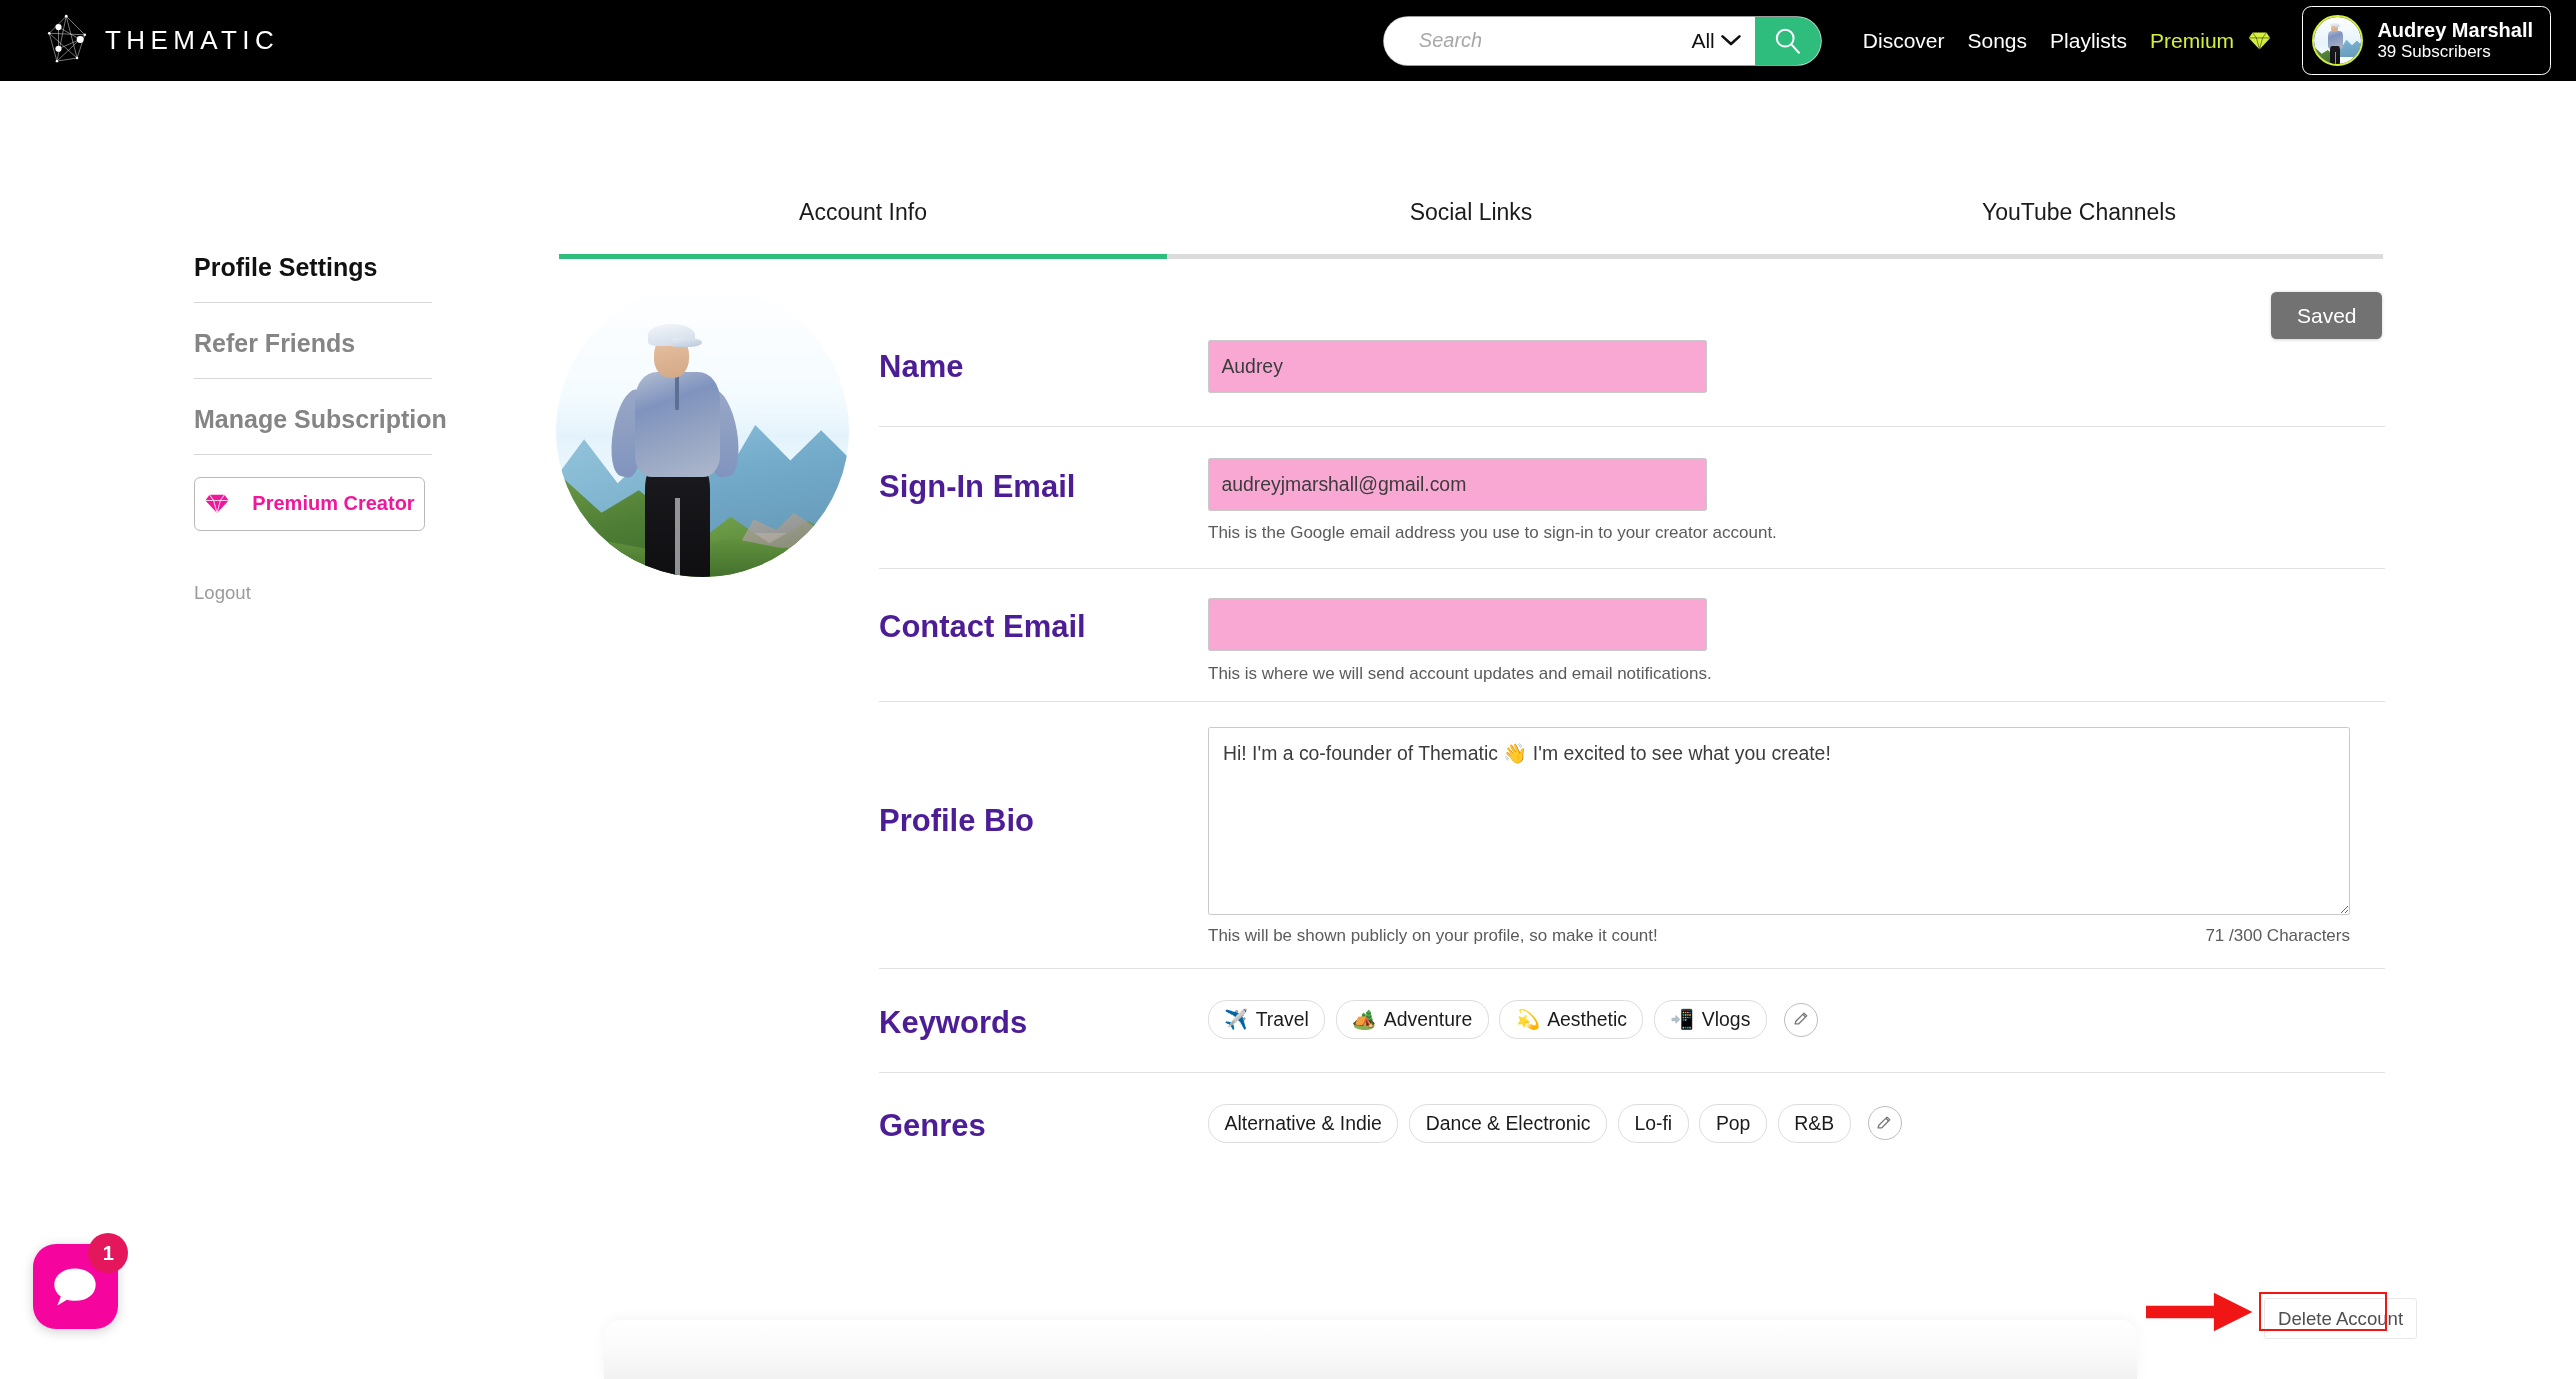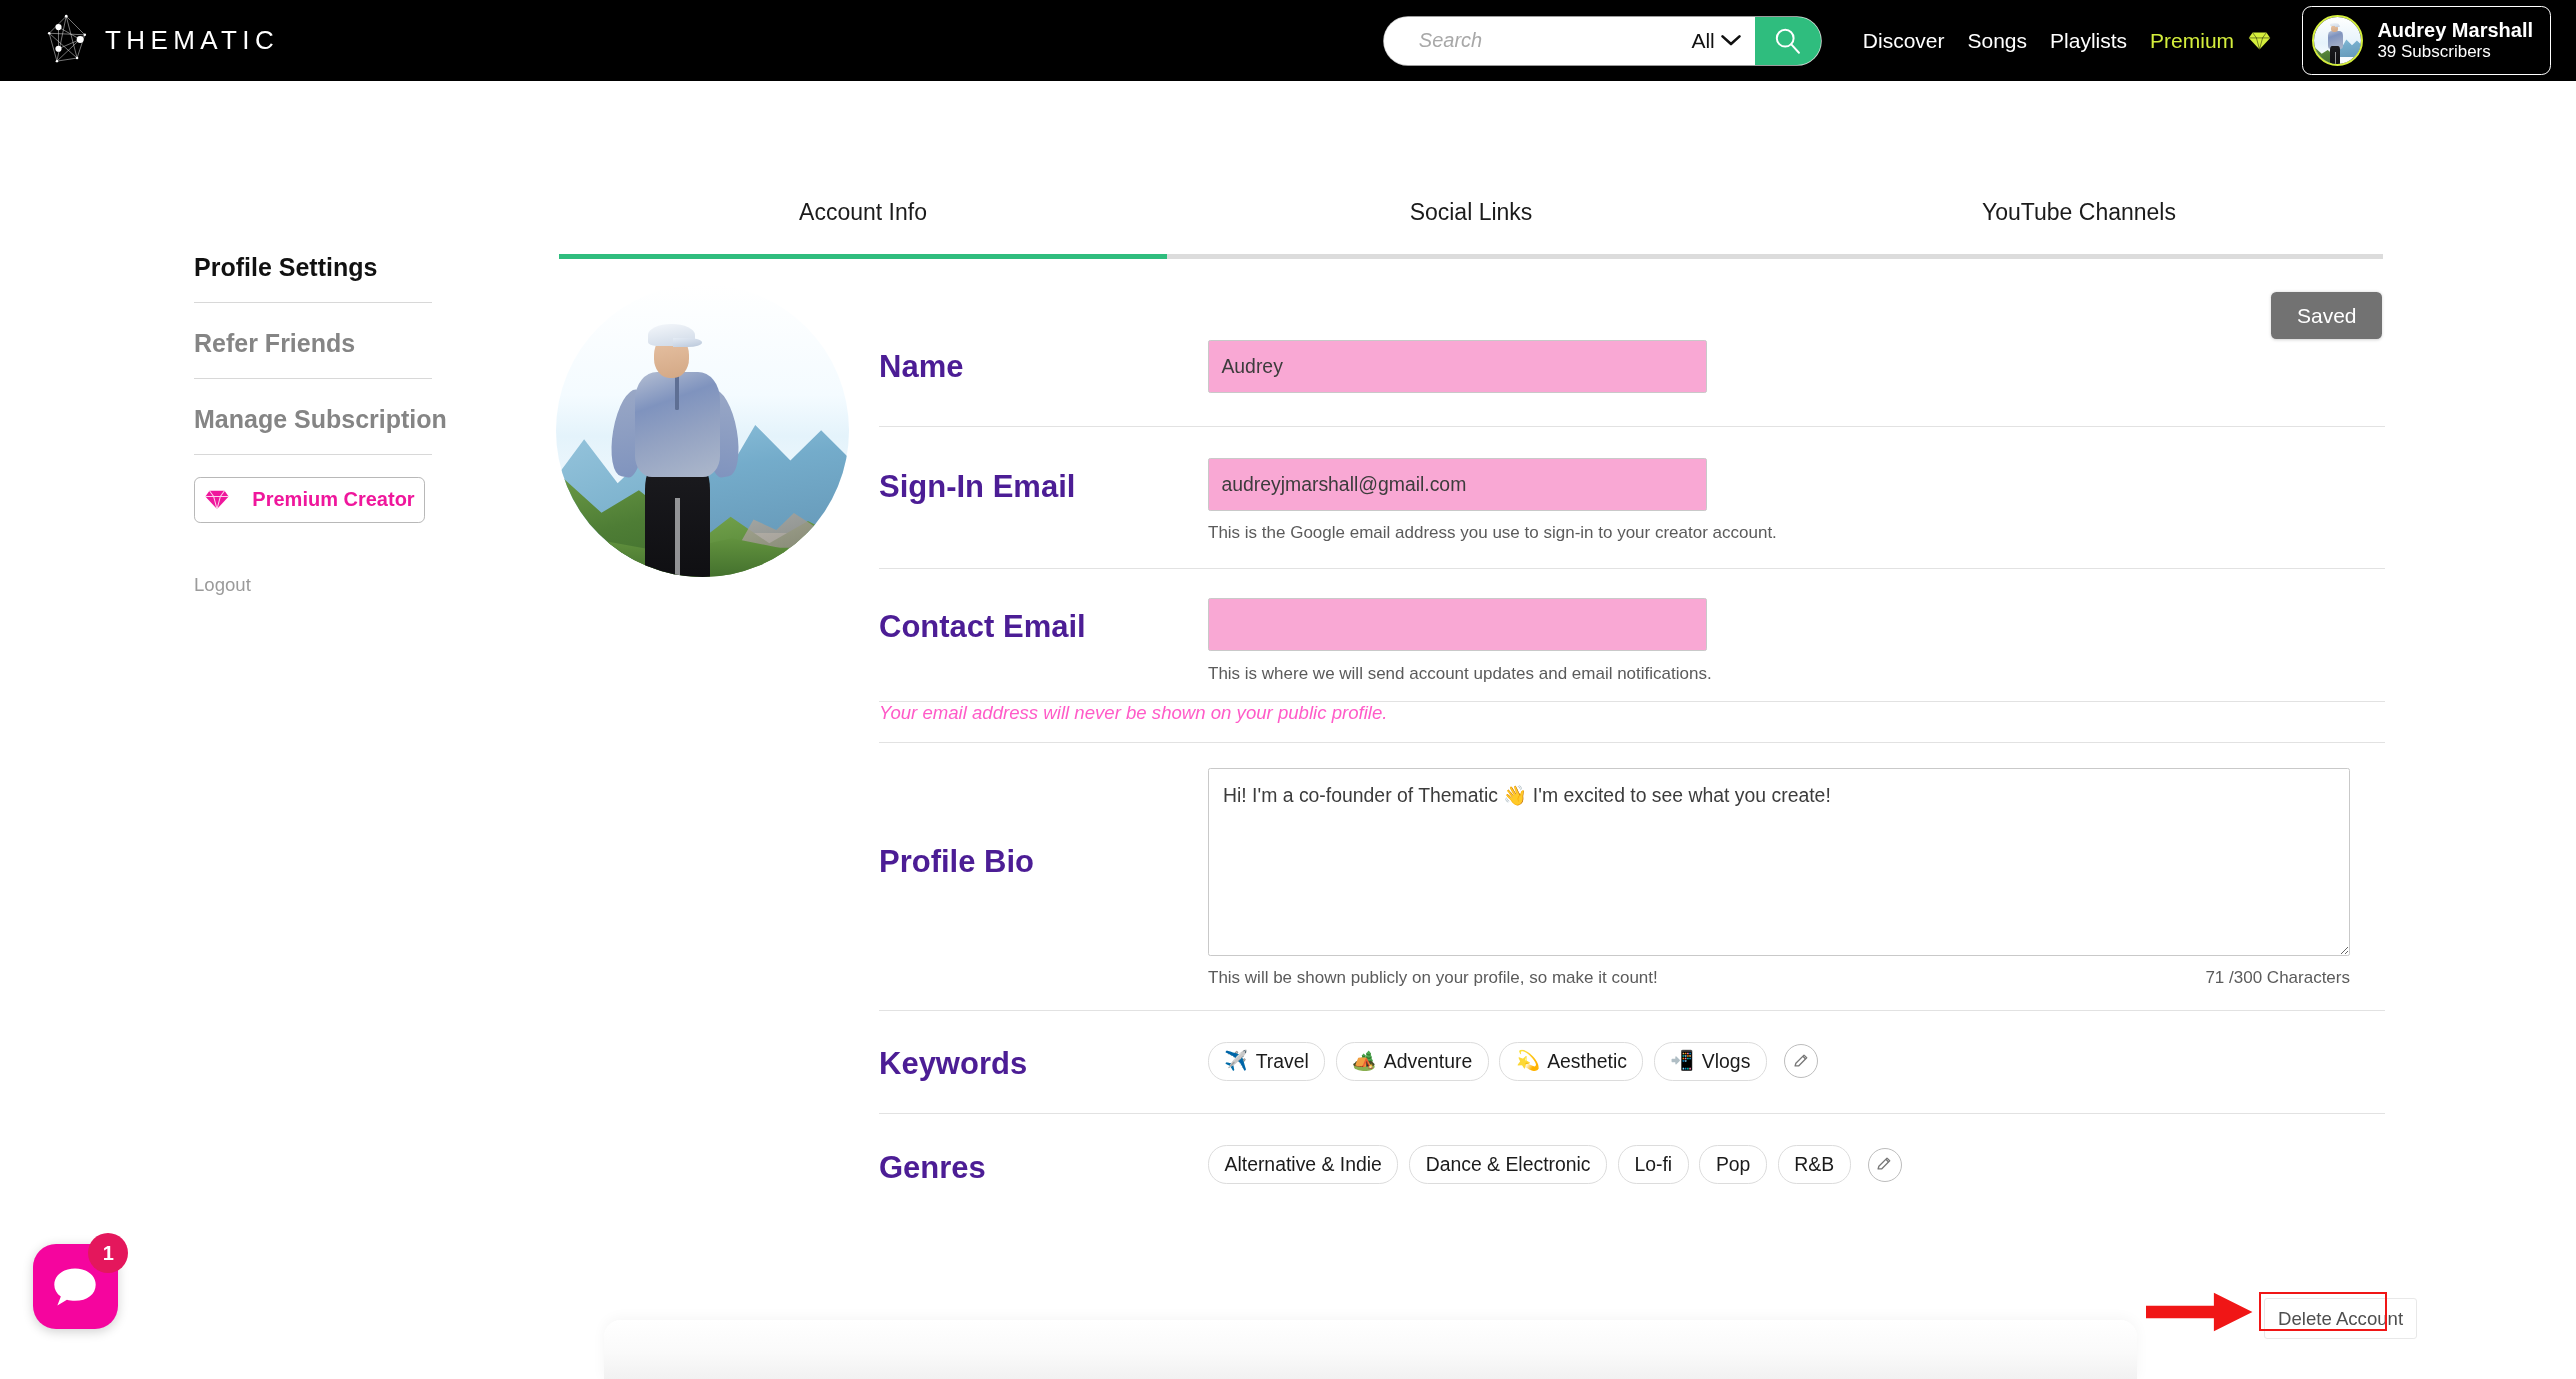--- a/index.html
+++ b/index.html
@@ -174,21 +174,21 @@
     cursor: pointer;
     white-space: nowrap;
   }
   .side-item.active { color: #111111; }
   .premium-btn {
     display: flex;
     align-items: center;
     justify-content: center;
     gap: 22px;
     width: 231px;
-    height: 46px;
+    height: 54px;
     border: 0.8px solid #b8b8b8;
     border-radius: 6.2px;
     background: #fff;
     color: #ef179c;
     font-size: 20px;
     font-weight: 700;
     cursor: pointer;
     margin-top: 6.2px;
     font-family: "Liberation Sans", sans-serif;
   }
@@ -626,23 +626,20 @@
     </div>
 
     <div class="row" style="padding:29px 0 17px 0">
       <div class="row-label" style="padding-top:10.8px">Contact Email</div>
       <div class="row-field">
         <input class="txt-input" type="text" value="" style="">
         <div class="hint">This is where we will send account updates and email notifications.</div>
       </div>
     </div>
 
-    <div class="row" style="padding:0 0 18.6px 0">
-      <div class="note-pink">Your email address will never be shown on your public profile.</div>
-    </div>
 
     <div class="row" style="padding:25px 0 21.7px 0">
       <div class="row-label" style="padding-top:76px">Profile Bio</div>
       <div class="row-field">
         <textarea class="bio-area" style="">Hi! I'm a co-founder of Thematic 👋 I'm excited to see what you create!</textarea>
         <div class="bio-foot">
           <span class="hint" style="margin-top:0">This will be shown publicly on your profile, so make it count!</span>
           <span class="counter">71 /300 Characters</span>
         </div>
       </div>

